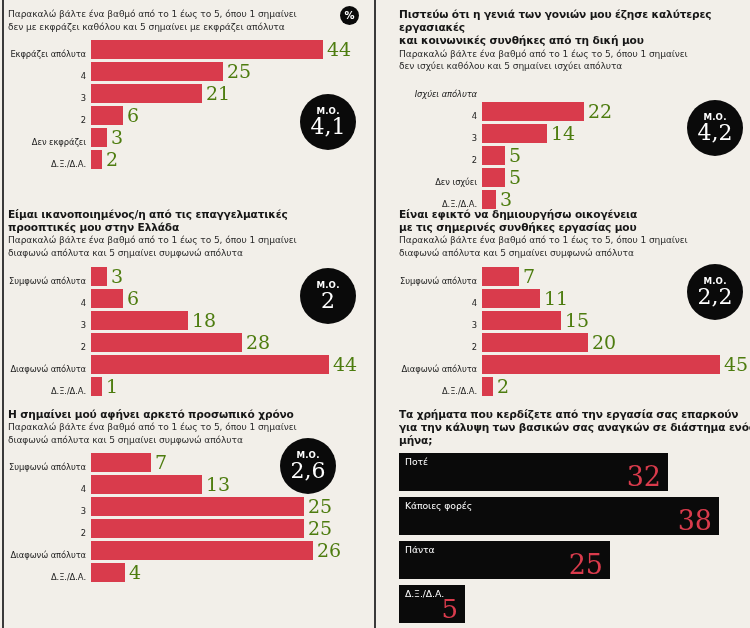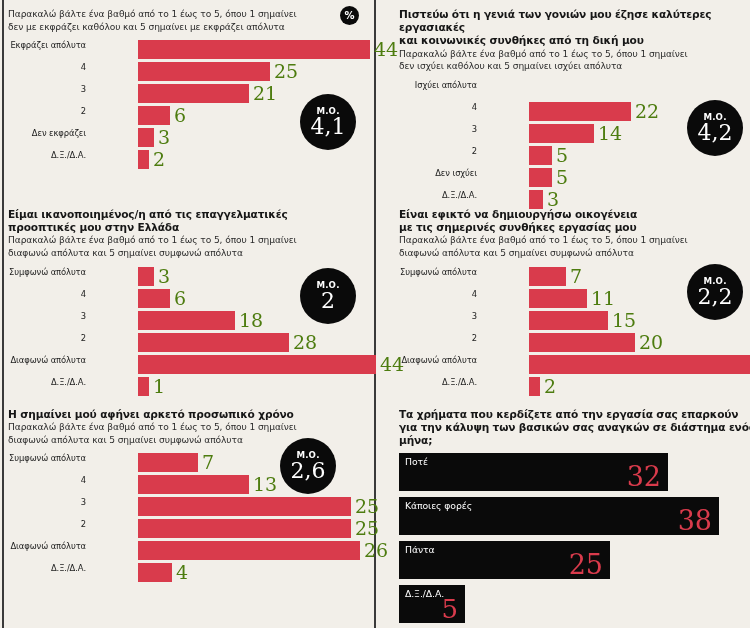--- a/index.html
+++ b/index.html
@@ -77,24 +77,23 @@
     letter-spacing: -0.1px;
   }
 
   
   .bars {
     position: relative;
     margin-top: 7px;
   }
   .bar-row {
     display: flex;
-    align-items: flex-start;
+    align-items: flex-end;
     margin-bottom: 3px;
     height: 19px;
-    gap: 47px;
   }
   .bar-label {
     font-size: 8.4px;
     color: #1b1b1b;
     text-align: right;
     flex: 0 0 auto;
     padding-right: 5px;
     letter-spacing: -0.1px;
     white-space: nowrap;
   }
@@ -376,21 +375,21 @@
   </div>
 
   <div class="column right">
     <div class="chart-block" id="chart-1" style="top:8px;">
         <div class="chart-heading">Πιστεύω ότι η γενιά των γονιών μου έζησε καλύτερες εργασιακές</div>
         <div class="chart-heading">και κοινωνικές συνθήκες από τη δική μου</div>
         <div class="chart-subheading">Παρακαλώ βάλτε ένα βαθμό από το 1 έως το 5, όπου 1 σημαίνει</div>
         <div class="chart-subheading">δεν ισχύει καθόλου και 5 σημαίνει ισχύει απόλυτα</div>
         <div class="bars">
           <div class="bar-row">
-            <div class="bar-label" style="width: 78px;">Ισχύει απόλυτα</div>
+            <div class="bar-label" style="width: 78px; font-style: italic;">Ισχύει απόλυτα</div>
           </div>
           <div class="bar-row">
             <div class="bar-label" style="width: 78px;">4</div>
             <div class="bar-track">
               <div class="bar-fill" style="width: 102px;"></div>
               <div class="bar-value">22</div>
             </div>
           </div>
           <div class="bar-row">
             <div class="bar-label" style="width: 78px;">3</div>

